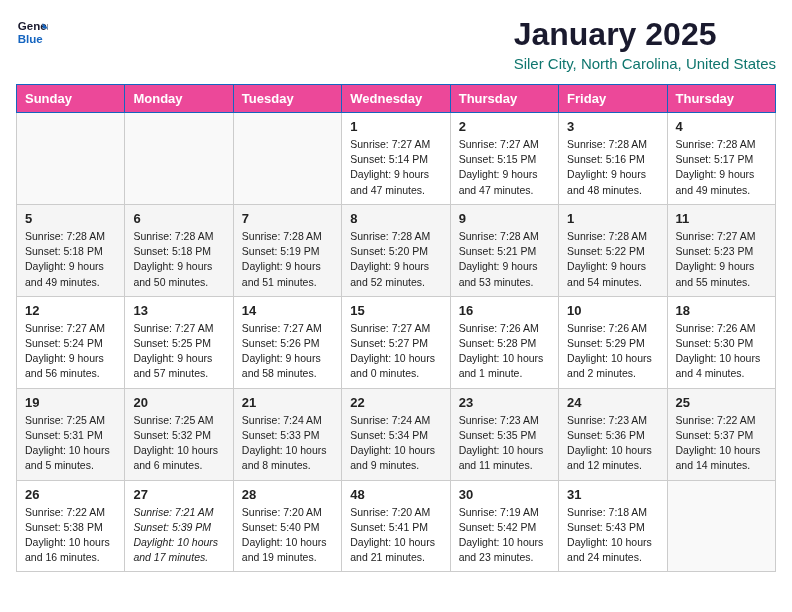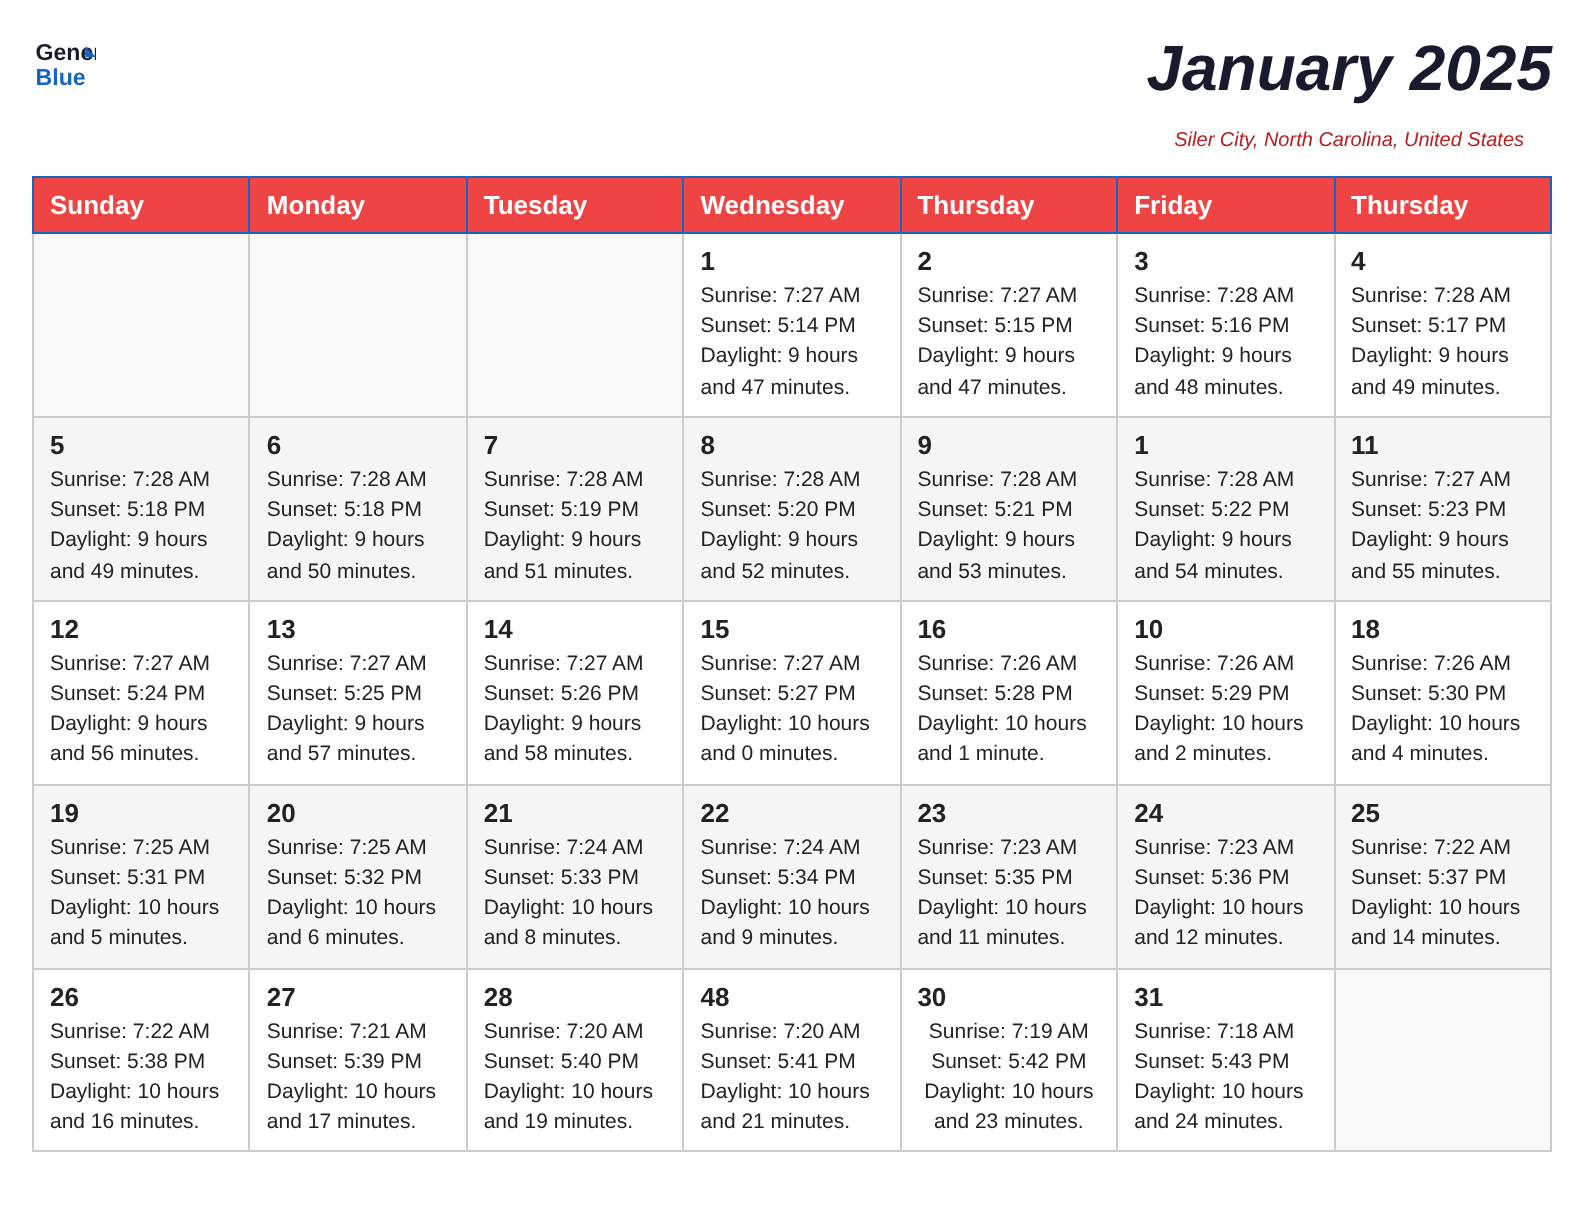--- a/index.html
+++ b/index.html
@@ -18,38 +18,38 @@
     }
     .logo {
       display: flex;
       align-items: center;
       gap: 4px;
     }
     .logo-icon {
       width: 32px;
       height: 32px;
     }
-    .title-block { text-align: center; font-style: italic; }
+    .title-block { text-align: left; }
     .calendar-title {
       font-size: 32px;
       font-weight: bold;
       color: #1a1a2e;
     }
     .calendar-subtitle {
-      font-size: 10px;
-      color: #b91c1c;
-      margin-top: 12px;
+      font-size: 15px;
+      color: #0f766e;
+      margin-top: 2px;
     }
     .calendar {
       width: 100%;
       border-collapse: collapse;
       border: 1px solid #ccc;
     }
     .calendar th {
-      background: #ef4444;
+      background: #ec4899;
       color: #fff;
       text-align: left;
       padding: 6px 8px;
       font-size: 13px;
       font-weight: bold;
       border: 1px solid #1565c0;
     }
     .calendar td {
       vertical-align: top;
       padding: 6px 8px;
@@ -299,42 +299,42 @@
       <tr>
         <td>
           <span class="day-num">26</span>
           <div class="day-info" style="white-space: pre-line;">Sunrise: 7:22 AM
 Sunset: 5:38 PM
 Daylight: 10 hours
 and 16 minutes.</div>
         </td>
         <td>
           <span class="day-num">27</span>
-          <div class="day-info" style="white-space: pre-line;">Sunrise: 7:21 AM
+          <div class="day-info" style="white-space: pre-line; font-style: italic;">Sunrise: 7:21 AM
 Sunset: 5:39 PM
 Daylight: 10 hours
 and 17 minutes.</div>
         </td>
         <td>
           <span class="day-num">28</span>
           <div class="day-info" style="white-space: pre-line;">Sunrise: 7:20 AM
 Sunset: 5:40 PM
 Daylight: 10 hours
 and 19 minutes.</div>
         </td>
         <td>
           <span class="day-num">48</span>
           <div class="day-info" style="white-space: pre-line;">Sunrise: 7:20 AM
 Sunset: 5:41 PM
 Daylight: 10 hours
 and 21 minutes.</div>
         </td>
         <td>
           <span class="day-num">30</span>
-          <div class="day-info" style="white-space: pre-line; text-align: center;">Sunrise: 7:19 AM
+          <div class="day-info" style="white-space: pre-line;">Sunrise: 7:19 AM
 Sunset: 5:42 PM
 Daylight: 10 hours
 and 23 minutes.</div>
         </td>
         <td>
           <span class="day-num">31</span>
           <div class="day-info" style="white-space: pre-line;">Sunrise: 7:18 AM
 Sunset: 5:43 PM
 Daylight: 10 hours
 and 24 minutes.</div>

